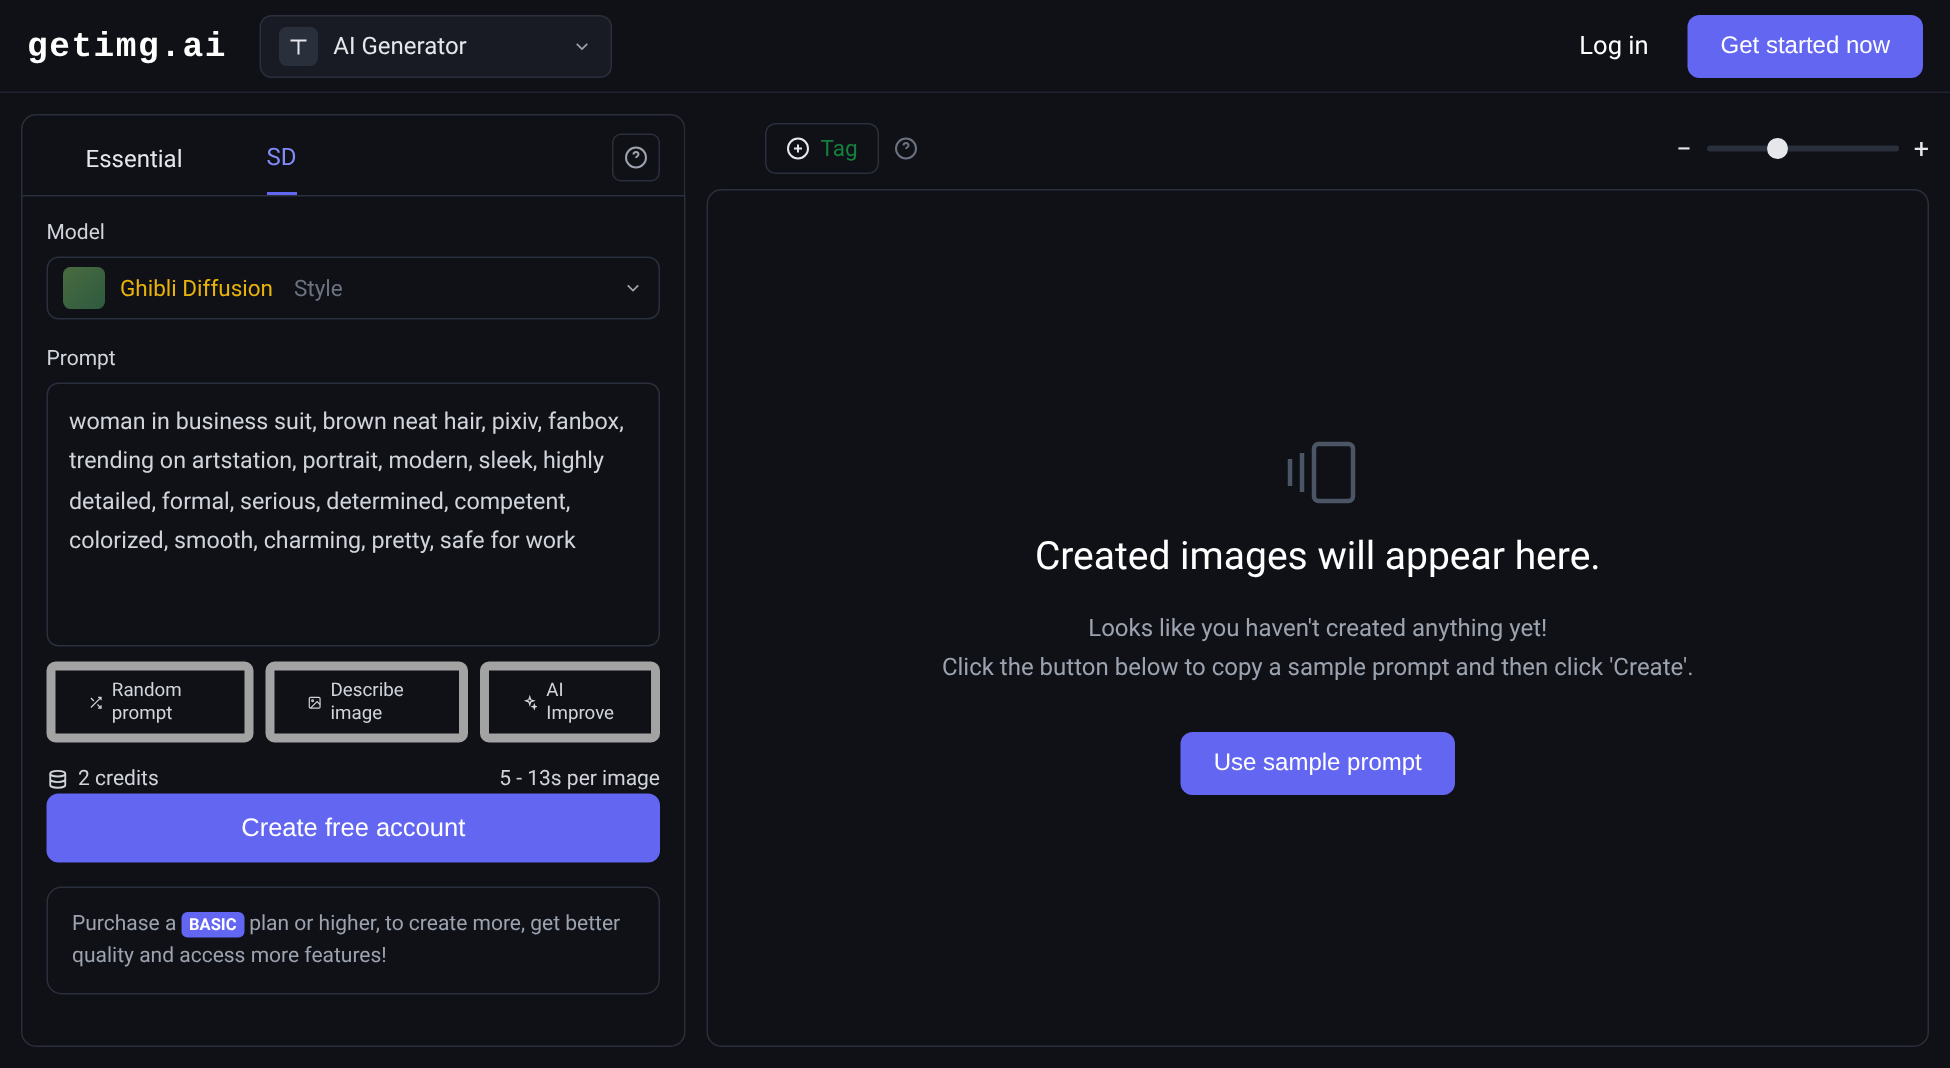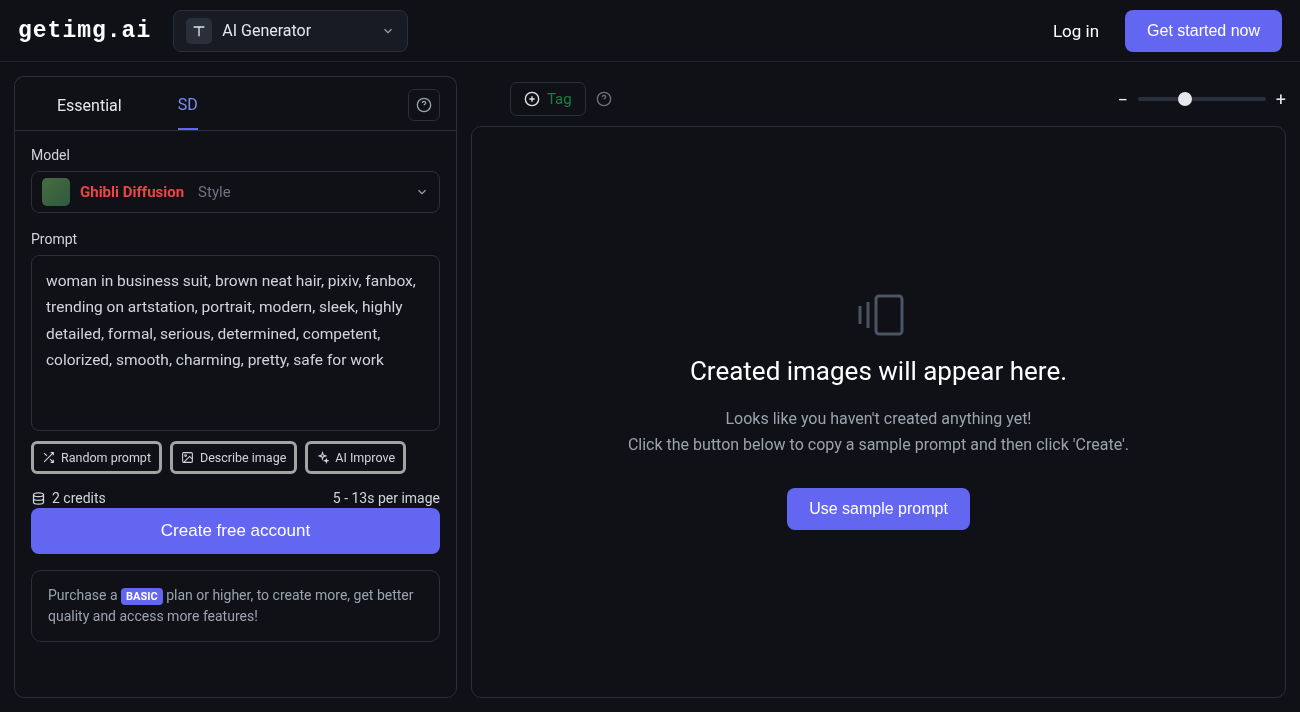--- a/index.html
+++ b/index.html
@@ -112,44 +112,44 @@
   padding: 6px 10px;
   gap: 10px;
   cursor: pointer;
   margin-bottom: 18px;
 }
 .model-thumb {
   width: 28px; height: 28px;
   border-radius: 5px;
   background: linear-gradient(135deg, #4a6b3f, #2d5a3f);
 }
-.model-name { font-size: 15px; color: #ef4444; font-weight: bold; }
+.model-name { font-size: 15px; color: #eab308; }
 .model-tag { font-size: 15px; color: #6b7280; margin-left: 4px; }
 .prompt-box {
   border: 1px solid #2a2f3c;
   border-radius: 8px;
   background: transparent;
   color: #d1d5db;
   font-size: 15.5px;
   line-height: 1.7;
   padding: 12px 14px;
   resize: none;
   width: 100%;
   height: 176px;
   font-family: inherit;
   margin-bottom: 10px;
 }
 .prompt-actions { display: flex; gap: 8px; margin-bottom: 16px; }
 .chip {
   display: flex;
   align-items: center;
   gap: 6px;
-  border: 3px solid #a3a3a3;
+  border: 6px solid #a3a3a3;
   border-radius: 6px;
-  padding: 6px 8px;
+  padding: 6px 22px;
   font-size: 12.5px;
   color: #d1d5db;
   cursor: pointer;
 }
 .credits-row { display: flex; align-items: center; margin-bottom: 2px; }
 .credits-left { display: flex; align-items: center; gap: 6px; font-size: 14px; color: #d1d5db; }
 .credits-right { margin-left: auto; font-size: 14px; color: #d1d5db; }
 .create-btn {
   background: #6366f1;
   color: #fff;

